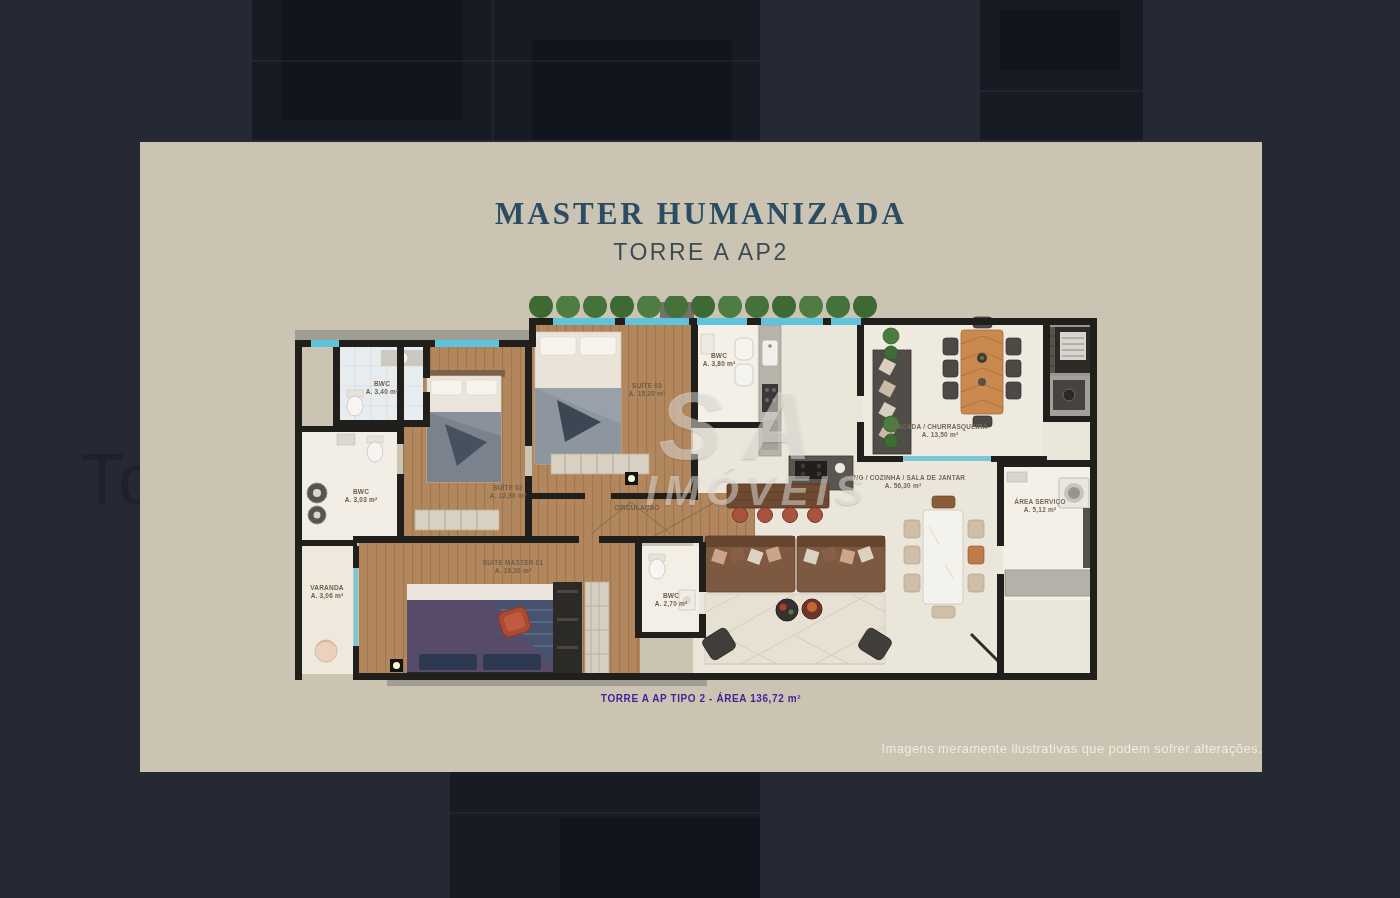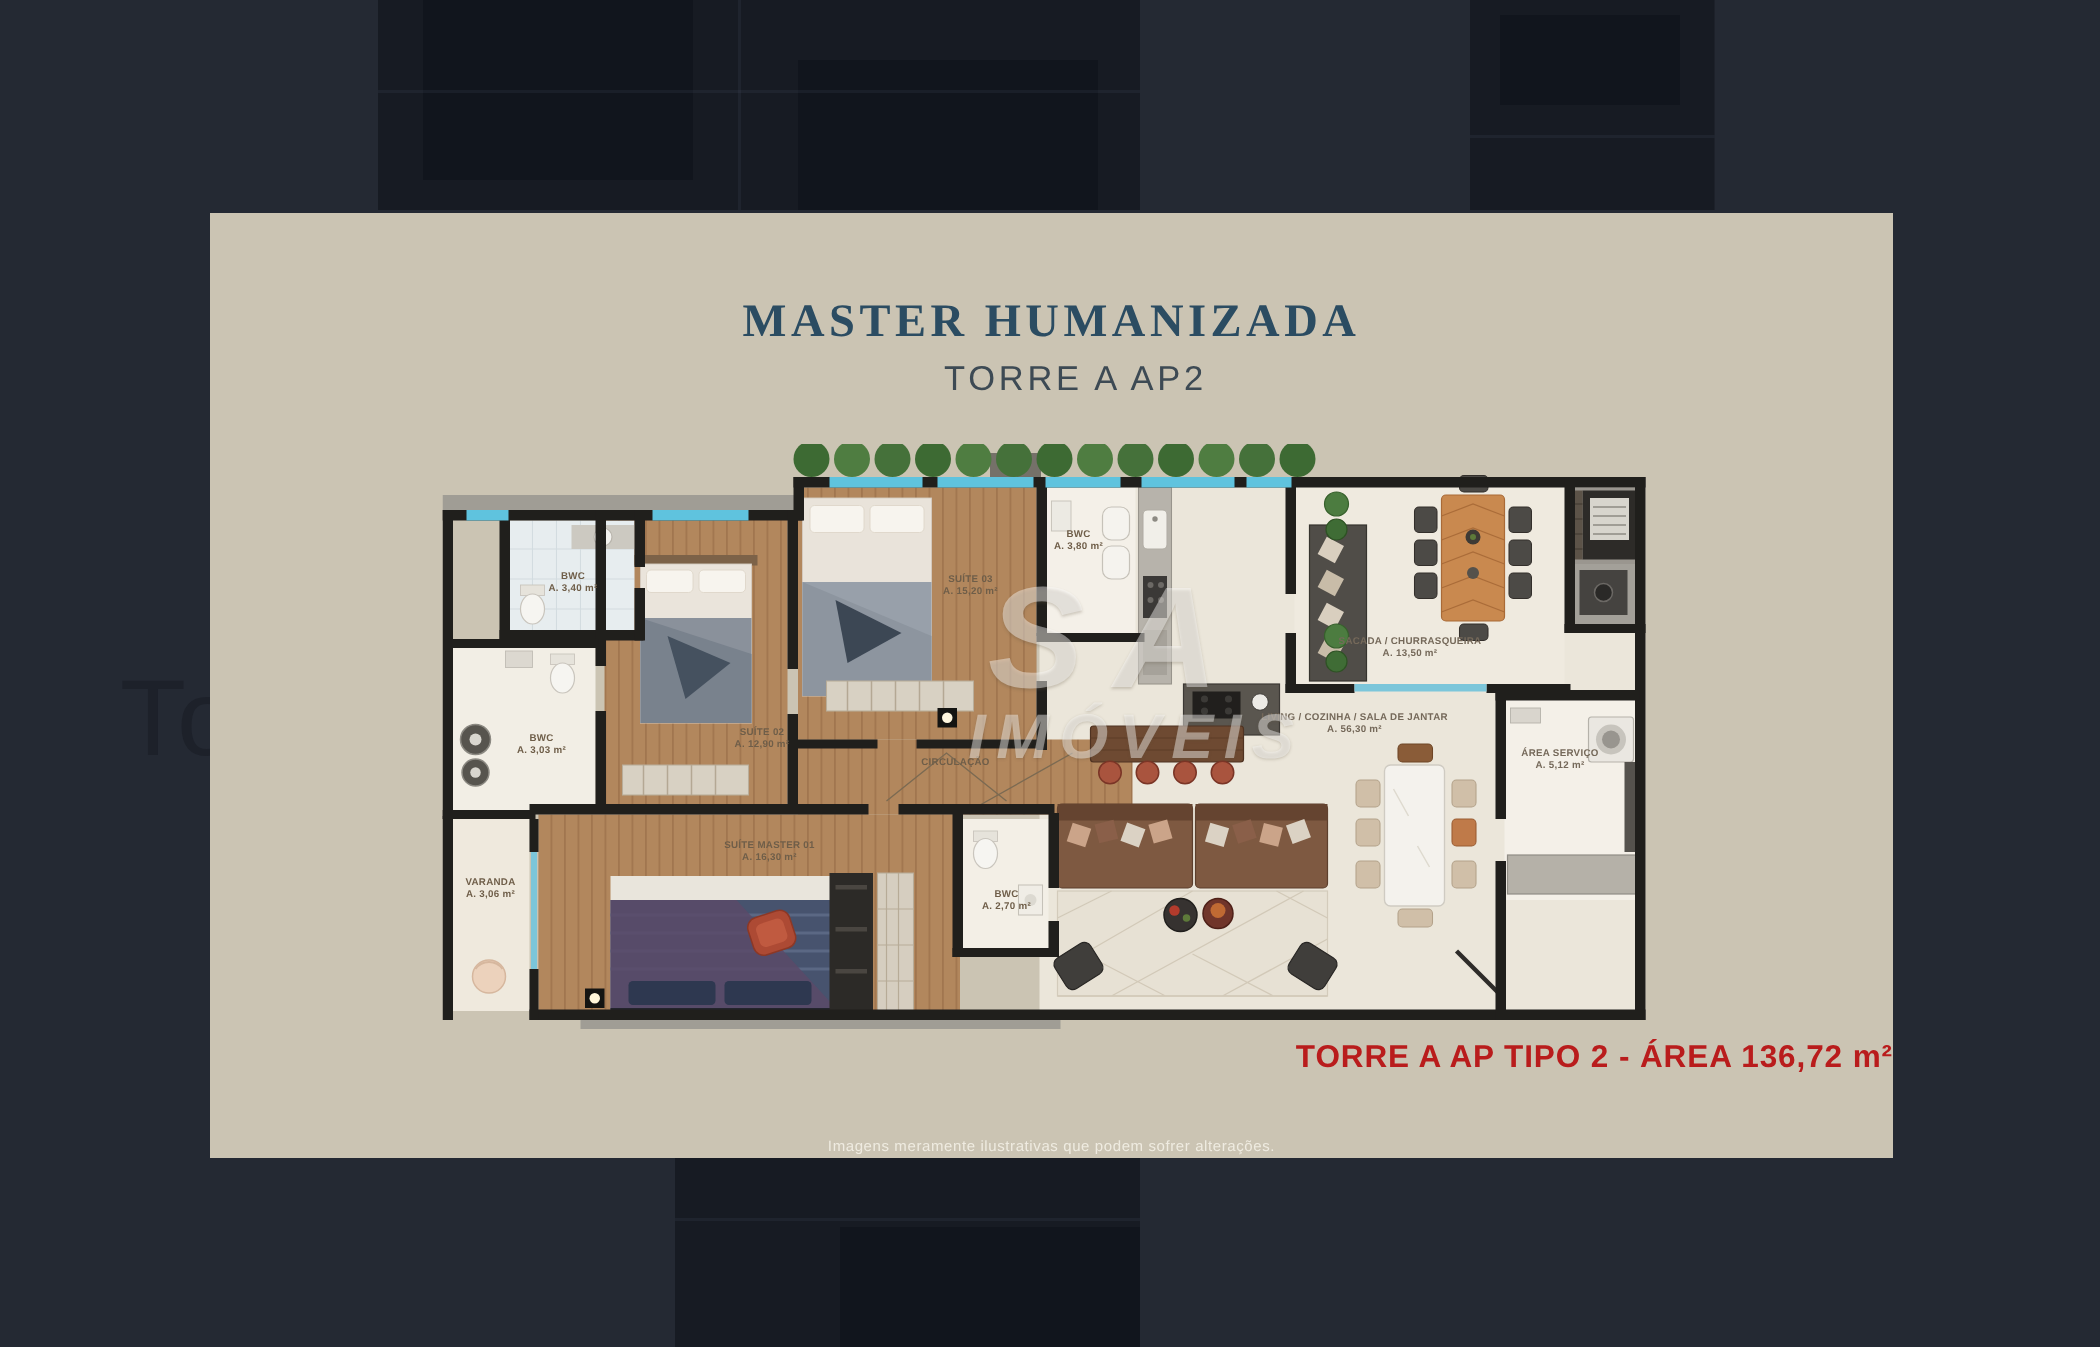--- a/index.html
+++ b/index.html
@@ -12,33 +12,33 @@
   .ghost .gline{position:absolute;background:rgba(70,80,100,0.18);}
   .bg-caption{position:absolute;left:80px;top:438px;font-size:72px;
               color:#1d212a;letter-spacing:2px;font-weight:400;}
 
   
   .card{position:absolute;left:140px;top:142px;width:1122px;height:630px;
         background:#cbc4b3;}
   .plan-title{position:absolute;left:0;top:54px;width:100%;text-align:center;
         font-family:"Liberation Serif",serif;font-weight:700;font-size:31px;
         letter-spacing:3px;color:#2b4c62;}
-  .plan-subtitle{position:absolute;left:16px;top:97px;width:100%;text-align:center;
+  .plan-subtitle{position:absolute;left:0;top:97px;width:100%;text-align:center;
         font-size:23px;letter-spacing:2.5px;color:#3d4a54;}
   .plan-wrap{position:absolute;left:155px;top:154px;width:810px;height:390px;}
   .watermark{position:absolute;left:459px;top:84px;transform:translateX(-50%);
         text-align:left;color:rgba(255,255,255,0.42);font-weight:700;
         text-shadow:0 1px 2px rgba(90,80,60,0.25);pointer-events:none;font-style:italic;}
   .wm-1{font-size:96px;line-height:0.95;letter-spacing:20px;margin-left:20px;}
   .wm-2{font-size:42px;letter-spacing:7px;margin-top:-4px;margin-left:7px;}
-  .foot1,.foot2{position:absolute;left:0;width:100%;text-align:right;
-        font-weight:700;font-size:21px;letter-spacing:.6px;color:#b91c1c;}
+  .foot1,.foot2{position:absolute;left:0;width:100%;text-align:center;
+        font-weight:700;font-size:10px;letter-spacing:.6px;color:#4c1d95;}
   .foot1{top:551px;} .foot2{top:573px;}
-  .disclaimer{position:absolute;left:0;top:617px;width:100%;text-align:center;
-        font-size:10px;letter-spacing:.4px;color:rgba(243,239,229,0.9);}
+  .disclaimer{position:absolute;left:0;top:599px;width:100%;text-align:right;
+        font-size:13px;letter-spacing:.4px;color:rgba(243,239,229,0.9);}
 
   .lbl{font:700 6.5px "Liberation Sans",sans-serif;fill:#6f5e49;letter-spacing:.2px;}
   .lbl2{font:700 6.5px "Liberation Sans",sans-serif;fill:#75695a;letter-spacing:.2px;}
 </style>
 </head>
 <body>
 
 <div class="stage">
 
   <div class="ghost" style="left:252px;top:0;width:508px;height:140px">

